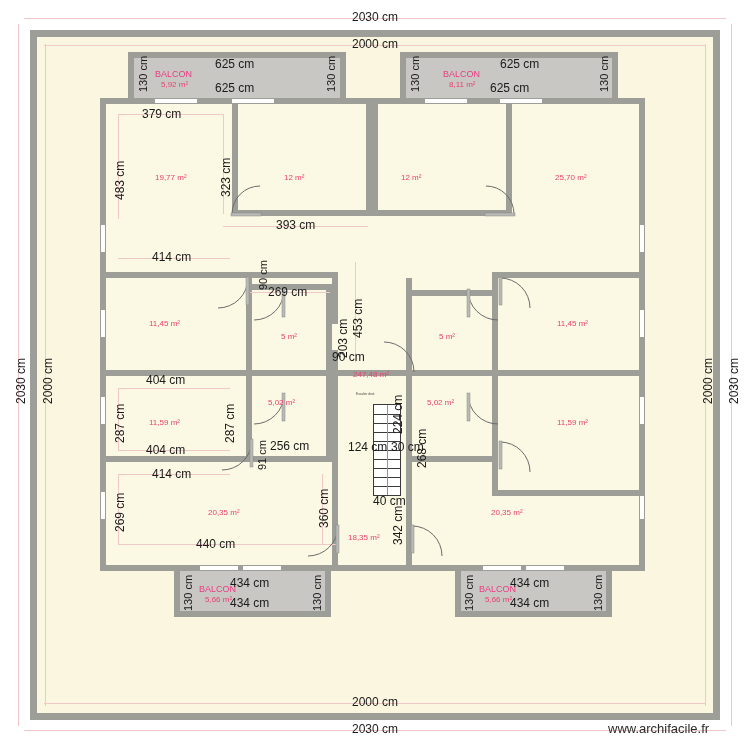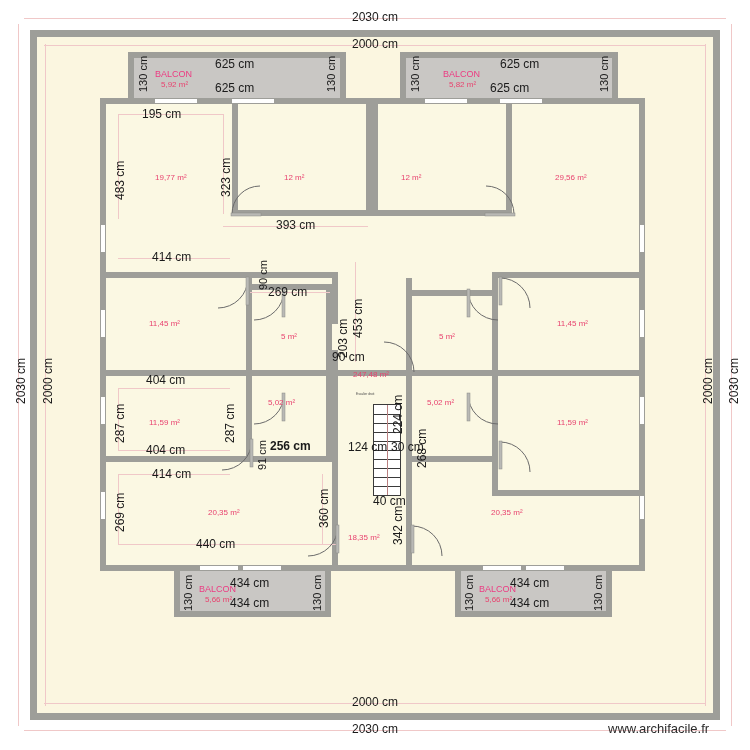--- a/index.html
+++ b/index.html
@@ -347,21 +347,21 @@
   <div class="lbl v" style="left:728px; top:404px;">2030 cm</div>
 
   <div class="balcon-name" style="left:155px; top:70px;">BALCON</div>
   <div class="area" style="left:161px; top:81px;">5,92 m²</div>
   <div class="lbl" style="left:215px; top:58px;">625 cm</div>
   <div class="lbl" style="left:215px; top:82px;">625 cm</div>
   <div class="lbl v" style="left:138px; top:92px; font-size:11px;">130 cm</div>
   <div class="lbl v" style="left:326px; top:92px; font-size:11px;">130 cm</div>
 
   <div class="balcon-name" style="left:443px; top:70px;">BALCON</div>
-  <div class="area" style="left:449px; top:81px;">5,82 m²</div>
+  <div class="area" style="left:449px; top:81px;">8,11 m²</div>
   <div class="lbl" style="left:500px; top:58px;">625 cm</div>
   <div class="lbl" style="left:490px; top:82px;">625 cm</div>
   <div class="lbl v" style="left:410px; top:92px; font-size:11px;">130 cm</div>
   <div class="lbl v" style="left:599px; top:92px; font-size:11px;">130 cm</div>
 
   <div class="balcon-name" style="left:199px; top:585px;">BALCON</div>
   <div class="area" style="left:205px; top:596px;">5,66 m²</div>
   <div class="lbl" style="left:230px; top:577px;">434 cm</div>
   <div class="lbl" style="left:230px; top:597px;">434 cm</div>
   <div class="lbl v" style="left:183px; top:611px; font-size:11px;">130 cm</div>
@@ -370,53 +370,53 @@
   <div class="balcon-name" style="left:479px; top:585px;">BALCON</div>
   <div class="area" style="left:485px; top:596px;">5,66 m²</div>
   <div class="lbl" style="left:510px; top:577px;">434 cm</div>
   <div class="lbl" style="left:510px; top:597px;">434 cm</div>
   <div class="lbl v" style="left:464px; top:611px; font-size:11px;">130 cm</div>
   <div class="lbl v" style="left:593px; top:611px; font-size:11px;">130 cm</div>
 
   <div class="area" style="left:155px; top:174px;">19,77 m²</div>
   <div class="area" style="left:284px; top:174px;">12 m²</div>
   <div class="area" style="left:401px; top:174px;">12 m²</div>
-  <div class="area" style="left:555px; top:174px;">29,56 m²</div>
+  <div class="area" style="left:555px; top:174px;">25,70 m²</div>
 
   <div class="area" style="left:149px; top:320px;">11,45 m²</div>
   <div class="area" style="left:281px; top:333px;">5 m²</div>
   <div class="area" style="left:439px; top:333px;">5 m²</div>
   <div class="area" style="left:557px; top:320px;">11,45 m²</div>
 
   <div class="area" style="left:149px; top:419px;">11,59 m²</div>
   <div class="area" style="left:268px; top:399px;">5,02 m²</div>
   <div class="area" style="left:427px; top:399px;">5,02 m²</div>
   <div class="area" style="left:557px; top:419px;">11,59 m²</div>
 
   <div class="area" style="left:208px; top:509px;">20,35 m²</div>
   <div class="area" style="left:491px; top:509px;">20,35 m²</div>
   <div class="area" style="left:348px; top:534px;">18,35 m²</div>
   <div class="area" style="left:353px; top:371px;">247,48 m²</div>
 
-  <div class="lbl" style="left:142px; top:108px;">195 cm</div>
+  <div class="lbl" style="left:142px; top:108px;">379 cm</div>
   <div class="lbl v" style="left:114px; top:200px;">483 cm</div>
   <div class="lbl v" style="left:220px; top:197px;">323 cm</div>
   <div class="lbl" style="left:276px; top:219px;text-align:center;">393 cm</div>
   <div class="lbl" style="left:152px; top:251px;">414 cm</div>
   <div class="lbl v" style="left:258px; top:290px; font-size:11px;">90 cm</div>
   <div class="lbl" style="left:268px; top:286px;">269 cm</div>
   <div class="lbl v" style="left:352px; top:338px;">453 cm</div>
   <div class="lbl v" style="left:337px; top:358px;">203 cm</div>
   <div class="lbl" style="left:332px; top:351px;">90 cm</div>
   <div class="lbl" style="left:146px; top:374px;">404 cm</div>
   <div class="lbl v" style="left:114px; top:443px;">287 cm</div>
   <div class="lbl v" style="left:224px; top:443px;">287 cm</div>
   <div class="lbl" style="left:146px; top:444px;">404 cm</div>
   <div class="lbl v" style="left:257px; top:470px; font-size:11px;">91 cm</div>
-  <div class="lbl" style="left:270px; top:440px;font-weight:bold;">256 cm</div>
+  <div class="lbl" style="left:270px; top:440px;">256 cm</div>
   <div class="lbl" style="left:152px; top:468px;">414 cm</div>
   <div class="lbl v" style="left:114px; top:532px;">269 cm</div>
   <div class="lbl" style="left:196px; top:538px;">440 cm</div>
   <div class="lbl v" style="left:318px; top:528px;">360 cm</div>
 
   <div class="lbl v" style="left:392px; top:434px;">224 cm</div>
   <div class="lbl v" style="left:392px; top:545px;">342 cm</div>
   <div class="lbl" style="left:348px; top:441px;">124 cm</div>
   <div class="lbl" style="left:391px; top:441px;">30 cm</div>
   <div class="lbl" style="left:373px; top:495px;">40 cm</div>

